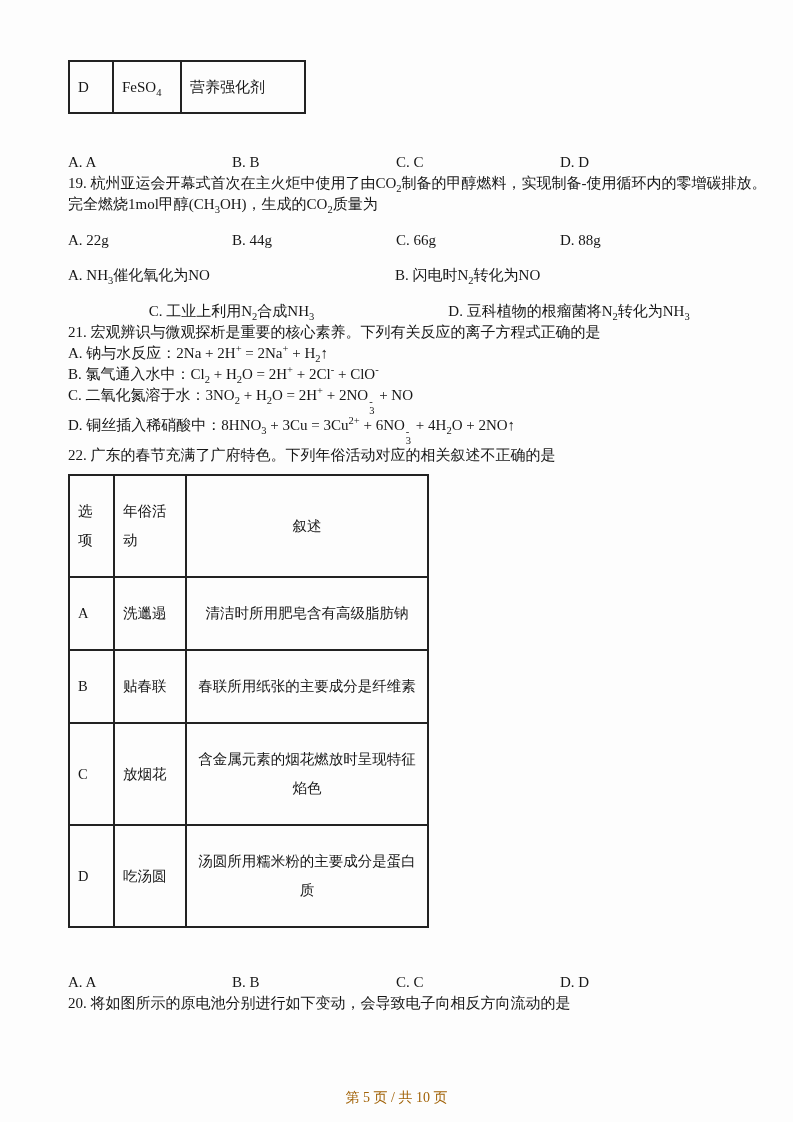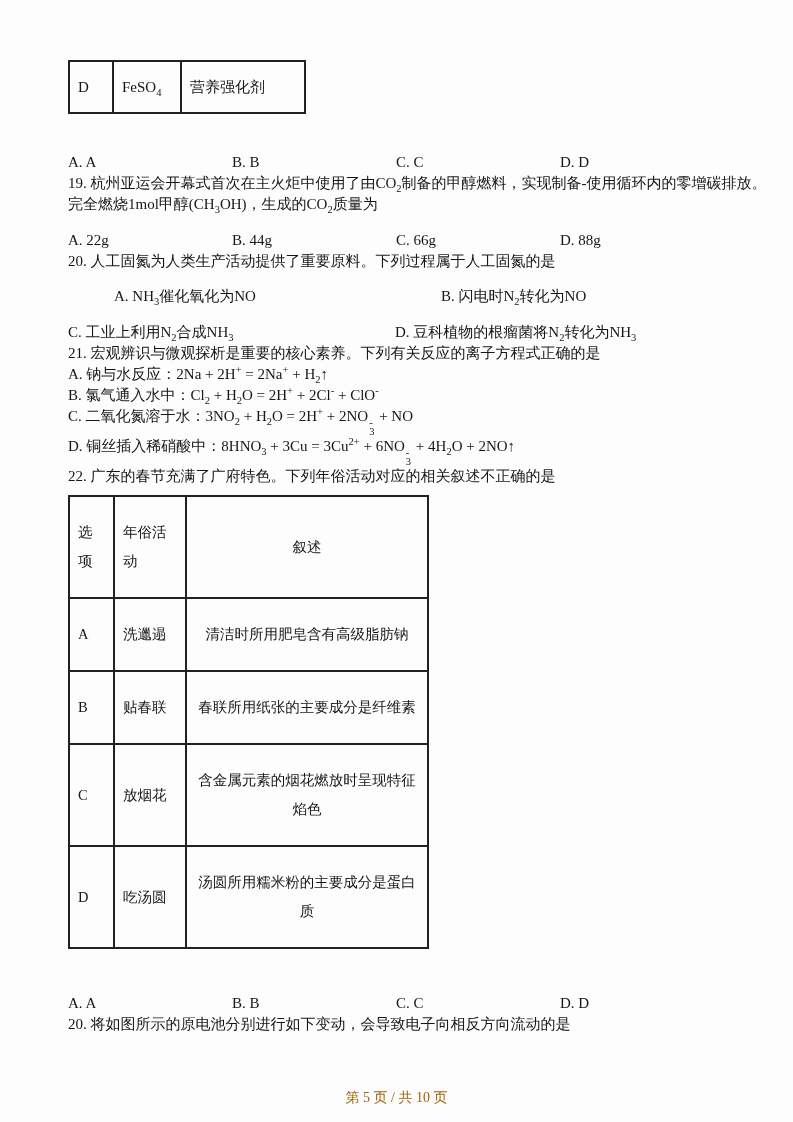--- a/index.html
+++ b/index.html
@@ -31,22 +31,22 @@
 
   
   .opt4 { display:grid; grid-template-columns:164px 164px 164px 1fr; line-height:21px; }
   .opt2 { display:grid; grid-template-columns:327px 1fr; line-height:21px; white-space:nowrap; }
 
   .mt-ans1 { margin-top:38px; }
   .mt-q19l1 { margin-top:15px; }
   .mt-q19l2 { margin-top:21px;font-family:Liberation Serif, serif; }
   .mt-q19opt { margin-top:15px; }
   .mt-q20stem { margin-top:15px; }
-  .mt-q20r1 { margin-top:14px;margin-left:46px; }
-  .mt-q20r2 { margin-top:15px; }
+  .mt-q20r1 { margin-top:14px; }
+  .mt-q20r2 { margin-top:15px;text-align:center; }
   .mt-q21stem { margin-top:20px; }
   .mt-q21a { margin-top:14px; }
   .mt-q21bcd { margin-top:19px; }
   .mt-q22stem { margin-top:21px; }
   .mt-t2 { margin-top:8px; }
   .mt-ans2 { margin-top:44px; }
   .mt-q23 { margin-top:11px; }
 
   
   table.t2 { border-collapse:collapse; font-size:14.5px; }
@@ -84,21 +84,20 @@
 
     <p class="line mt-q19l1">19. 杭州亚运会开幕式首次在主火炬中使用了由CO<sub>2</sub>制备的甲醇燃料，实现制备-使用循环内的零增碳排放。</p>
     <p class="line mt-q19l2">完全燃烧1mol甲醇(CH<sub>3</sub>OH)，生成的CO<sub>2</sub>质量为</p>
     <div class="opt4 mt-q19opt">
       <span>A. 22g</span>
       <span>B. 44g</span>
       <span>C. 66g</span>
       <span>D. 88g</span>
     </div>
 
-    <p class="line mt-q20stem">20. 人工固氮为人类生产活动提供了重要原料。下列过程属于人工固氮的是</p>
     <div class="opt2 mt-q20r1">
       <span>A. NH<sub>3</sub>催化氧化为NO</span>
       <span>B. 闪电时N<sub>2</sub>转化为NO</span>
     </div>
     <div class="opt2 mt-q20r2">
       <span>C. 工业上利用N<sub>2</sub>合成NH<sub>3</sub></span>
       <span>D. 豆科植物的根瘤菌将N<sub>2</sub>转化为NH<sub>3</sub></span>
     </div>
 
     <p class="line mt-q21stem">21. 宏观辨识与微观探析是重要的核心素养。下列有关反应的离子方程式正确的是</p>

